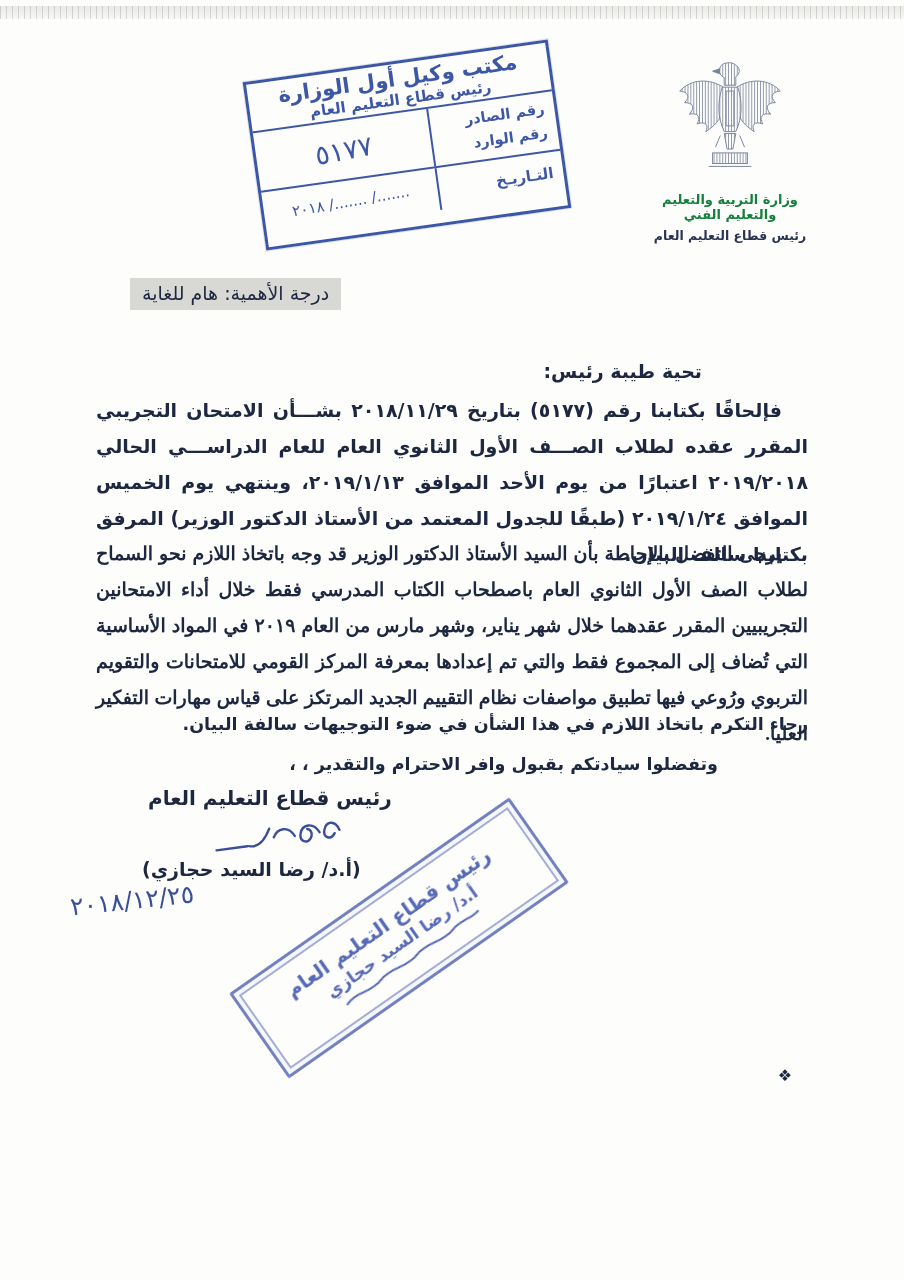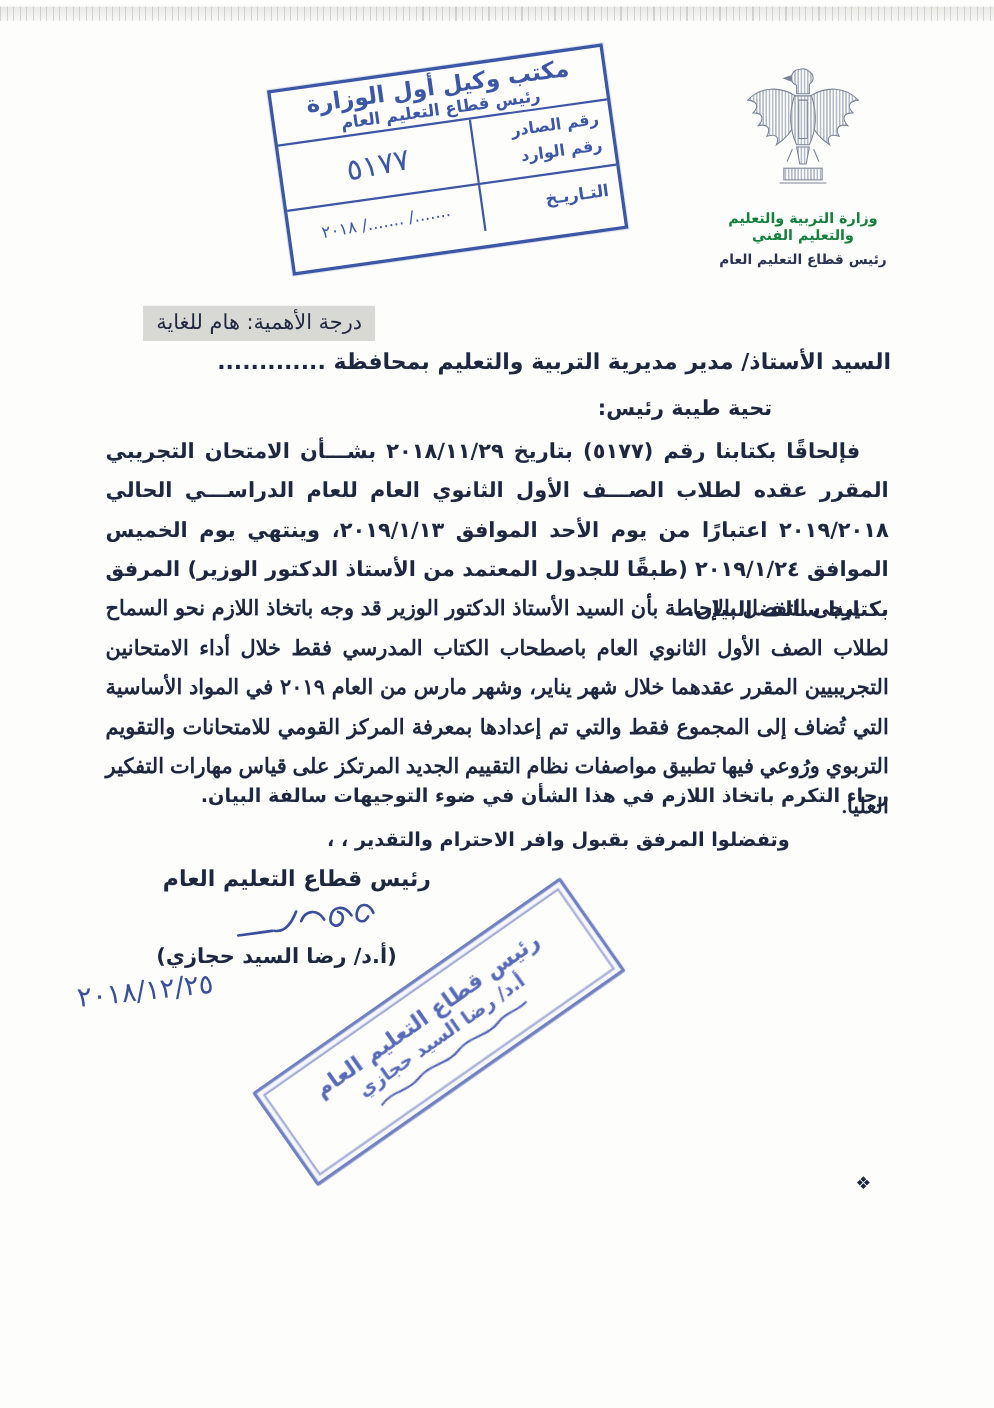--- a/index.html
+++ b/index.html
@@ -149,27 +149,26 @@
         <rect x="42" y="98" width="36" height="11" fill="url(#hatch)"></rect>
         <path d="M38,112 L82,112" fill="none"></path>
       </g>
     </svg>
     <div class="ministry-line1">وزارة التربية والتعليم والتعليم الفني</div>
     <div class="ministry-line2">رئيس قطاع التعليم العام</div>
   </div>
 
   <div class="importance">درجة الأهمية: هام للغاية</div>
 
-  <div class="addressee">السيد الأستاذ/ مدير مديرية التربية والتعليم بمحافظة .............</div>
   <div class="greeting">تحية طيبة رئيس:</div>
 
   <p class="body-par par1">فإلحاقًا بكتابنا رقم (٥١٧٧) بتاريخ ٢٠١٨/١١/٢٩ بشـــأن الامتحان التجريبي المقرر عقده لطلاب الصـــف الأول الثانوي العام للعام الدراســـي الحالي ٢٠١٩/٢٠١٨ اعتبارًا من يوم الأحد الموافق ٢٠١٩/١/١٣، وينتهي يوم الخميس الموافق ٢٠١٩/١/٢٤ (طبقًا للجدول المعتمد من الأستاذ الدكتور الوزير) المرفق بكتابنا سالف البيان.</p>
   <p class="body-par par2">يرجى التفضل بالإحاطة بأن السيد الأستاذ الدكتور الوزير قد وجه باتخاذ اللازم نحو السماح لطلاب الصف الأول الثانوي العام باصطحاب الكتاب المدرسي فقط خلال أداء الامتحانين التجريبيين المقرر عقدهما خلال شهر يناير، وشهر مارس من العام ٢٠١٩ في المواد الأساسية التي تُضاف إلى المجموع فقط والتي تم إعدادها بمعرفة المركز القومي للامتحانات والتقويم التربوي ورُوعي فيها تطبيق مواصفات نظام التقييم الجديد المرتكز على قياس مهارات التفكير العليا.</p>
   <div class="request-line">رجاء التكرم باتخاذ اللازم في هذا الشأن في ضوء التوجيهات سالفة البيان.</div>
-  <div class="closing-line">وتفضلوا المرفق بقبول وافر الاحترام والتقدير ، ،</div>
+  <div class="closing-line">وتفضلوا سيادتكم بقبول وافر الاحترام والتقدير ، ،</div>
 
   <div class="sign-title">رئيس قطاع التعليم العام</div>
   <div class="sign-script">
     <svg width="135" height="48" viewBox="0 0 135 48">
       <path d="M128,20 C124,9 115,11 113,19 C111,27 119,30 123,23 M108,21 C102,10 91,12 89,21 C87,29 95,32 99,26 C101,22 100,18 96,17 M83,23 C77,12 66,14 62,23 M58,14 C52,27 45,32 37,30 M35,30 L4,32" stroke="#3a4f9b" fill="none" stroke-width="2.4" stroke-linecap="round"></path>
     </svg>
   </div>
   <div class="sign-name">(أ.د/ رضا السيد حجازي)</div>
   <div class="sign-date">٢٠١٨/١٢/٢٥</div>
 

